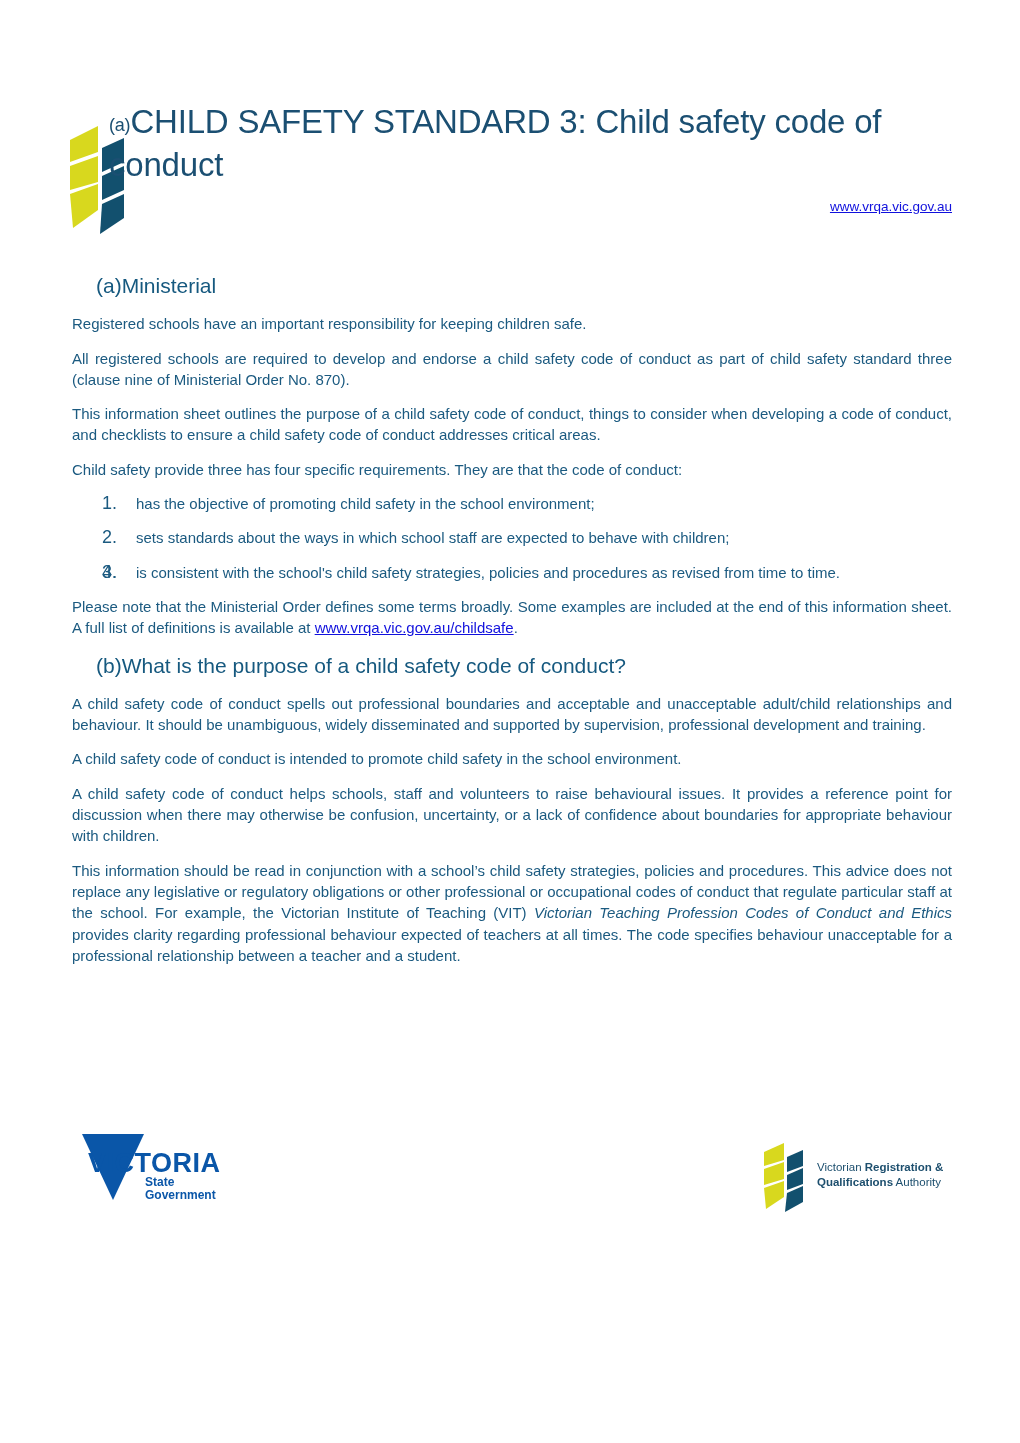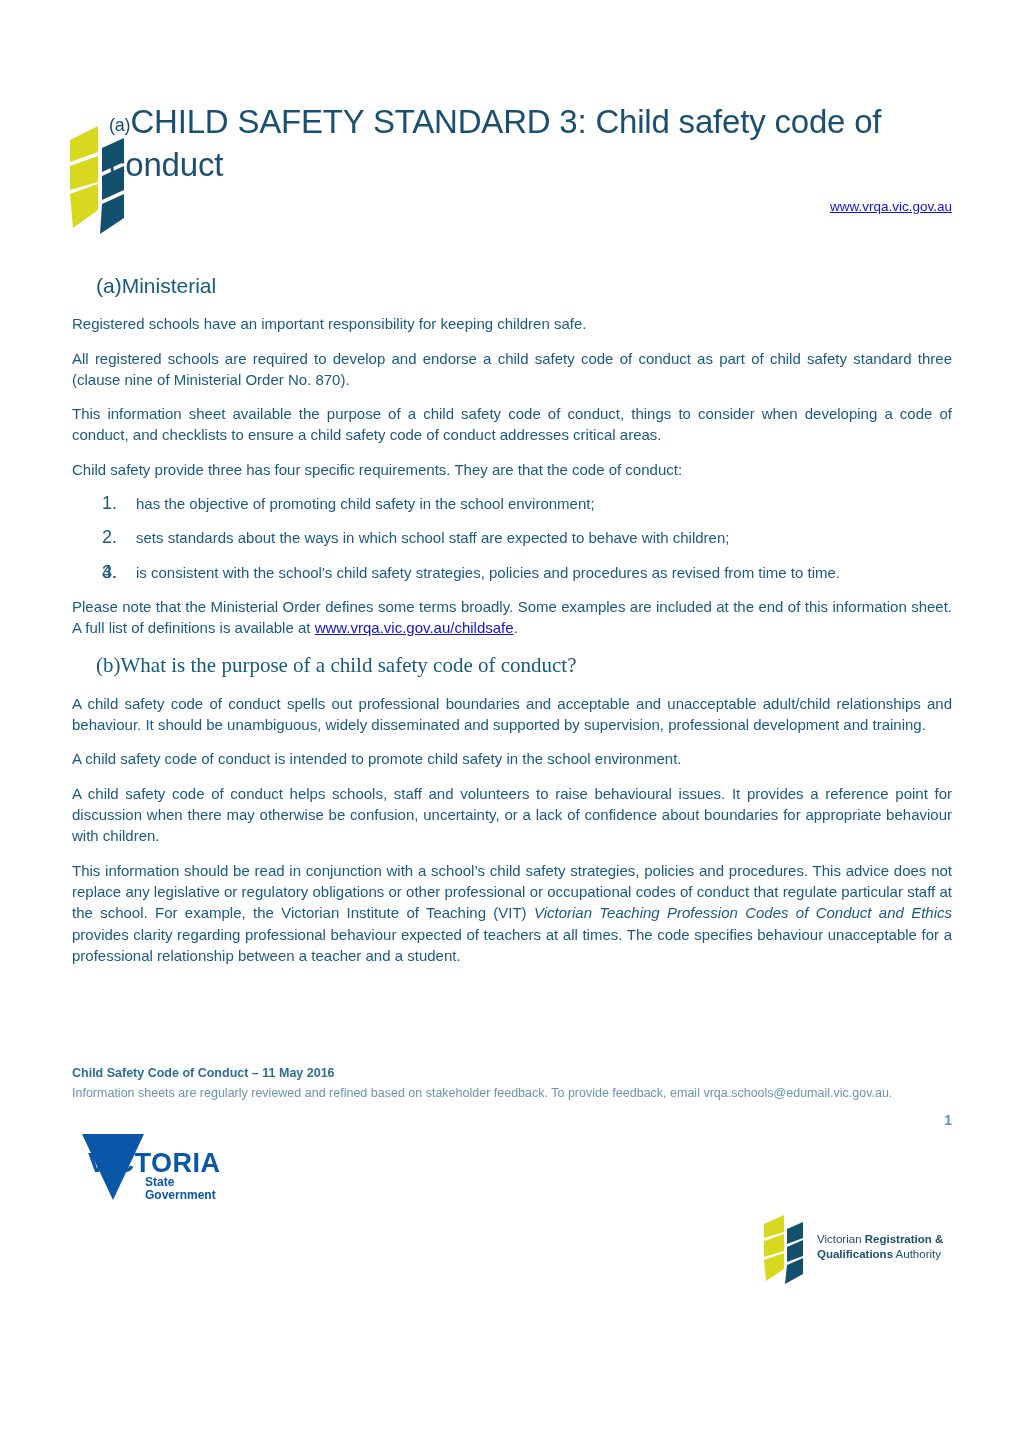--- a/index.html
+++ b/index.html
@@ -76,21 +76,21 @@
   }
   h2.section-heading {
     margin: 0 0 14px 0;
     font-size: 21px;
     font-weight: normal;
     color: #16597f;
     padding-left: 24px;
     line-height: 1.3;
   }
   h2.section-heading .seq { font-size: 21px; }
-  .section-two-heading { margin-top: 34px; font-family: Liberation Serif, serif; }
+  .section-two-heading { margin-top: 34px; }
 
   p.para {
     margin: 0 0 13px 0;
     font-size: 15px;
     line-height: 1.42;
     color: #1b5a80;
     text-align: justify;
   }
   p.para.lead { text-align: left; }
   .inline-link {
@@ -155,21 +155,21 @@
     left: 70px;
     top: 1130px;
     width: 200px;
     height: 78px;
   }
 
   
   .vrqa-footer {
     position: absolute;
     left: 762px;
-    top: 1212px;
+    top: 1140px;
     width: 220px;
     height: 76px;
   }
   .vrqa-footer-mark {
     position: absolute;
     left: 0;
     top: 0;
     width: 46px;
     height: 72px;
   }
@@ -210,46 +210,41 @@
       <a class="header-link" href="#">www.vrqa.vic.gov.au</a>
     </div>
   </div>
 
   <div class="content">
 
     <h2 class="section-heading"><span class="seq">(a)</span><span>Ministerial</span></h2>
 
     <p class="para lead">Registered schools have an important responsibility for keeping children safe.</p>
     <p class="para">All registered schools are required to develop and endorse a child safety code of conduct as part of child safety standard three (clause nine of Ministerial Order No. 870).</p>
-    <p class="para">This information sheet available the purpose of a child safety code of conduct, things to consider when developing a code of conduct, and checklists to ensure a child safety code of conduct addresses critical areas.</p>
+    <p class="para">This information sheet outlines the purpose of a child safety code of conduct, things to consider when developing a code of conduct, and checklists to ensure a child safety code of conduct addresses critical areas.</p>
     <p class="para lead">Child safety provide three has four specific requirements. They are that the code of conduct:</p>
 
     <ol class="req-list">
       <li><span class="num">1.</span><span>has the objective of promoting child safety in the school environment;</span></li>
       <li><span class="num">2.</span><span>sets standards about the ways in which school staff  are expected to behave with children;</span></li>
       <li><span class="num">3.</span></li>
       <li><span class="num">4.</span><span>is consistent with the school's child safety strategies, policies and procedures as revised from time to time.</span></li>
     </ol>
 
     <p class="para"><span>Please note that the Ministerial Order defines some terms broadly. Some examples are included at the end of this information sheet. A full list of definitions is available at </span><a class="inline-link" href="#">www.vrqa.vic.gov.au/childsafe</a><span>.</span></p>
 
     <h2 class="section-heading section-two-heading"><span class="seq">(b)</span><span>What is the purpose of a child safety code of conduct?</span></h2>
 
     <p class="para">A child safety code of conduct spells out professional boundaries and acceptable and unacceptable adult/child relationships and behaviour. It should be unambiguous, widely disseminated and supported by supervision, professional development and training.</p>
     <p class="para lead">A child safety code of conduct is intended to promote child safety in the school environment.</p>
     <p class="para">A child safety code of conduct helps schools, staff and volunteers to raise behavioural issues. It provides a reference point for discussion when there may otherwise be confusion, uncertainty, or a lack of confidence about boundaries for appropriate behaviour with children.</p>
 
     <p class="para"><span>This information should be read in conjunction with a school’s child safety strategies, policies and procedures. This advice does not replace any legislative or regulatory obligations or other professional or occupational codes of conduct that regulate particular staff at the school. For example, the Victorian Institute of Teaching (VIT) </span><span class="ital">Victorian Teaching Profession Codes of Conduct and Ethics</span><span> provides clarity regarding professional behaviour expected of teachers at all times. The code specifies behaviour unacceptable for a professional relationship between a teacher and a student.</span></p>
   </div>
 
-  <div class="footer">
-    <p class="footer-title">Child Safety Code of Conduct – 11 May 2016</p>
-    <p class="footer-note">Information sheets are regularly reviewed and refined based on stakeholder feedback. To provide feedback, email vrqa.schools@edumail.vic.gov.au.</p>
-    <div class="page-number">1</div>
-  </div>
 
   <div class="vicgov-logo">
     <svg viewBox="0 0 200 78" width="200" height="78" aria-hidden="true">
       <polygon points="12,4 74,4 43,70" fill="#0a56a8"></polygon>
       <text x="18" y="42" font-family="Liberation Sans, sans-serif" font-size="27" font-weight="bold" fill="#0a56a8" letter-spacing="0.5">VICTORIA</text>
       <text x="75" y="56" font-family="Liberation Sans, sans-serif" font-size="12" font-weight="bold" fill="#0a56a8">State</text>
       <text x="75" y="69" font-family="Liberation Sans, sans-serif" font-size="12" font-weight="bold" fill="#0a56a8">Government</text>
     </svg>
   </div>
 

